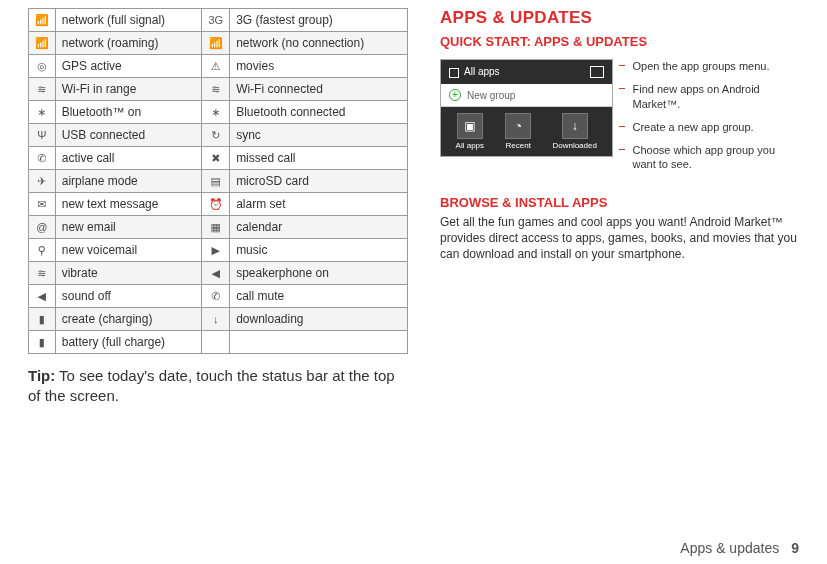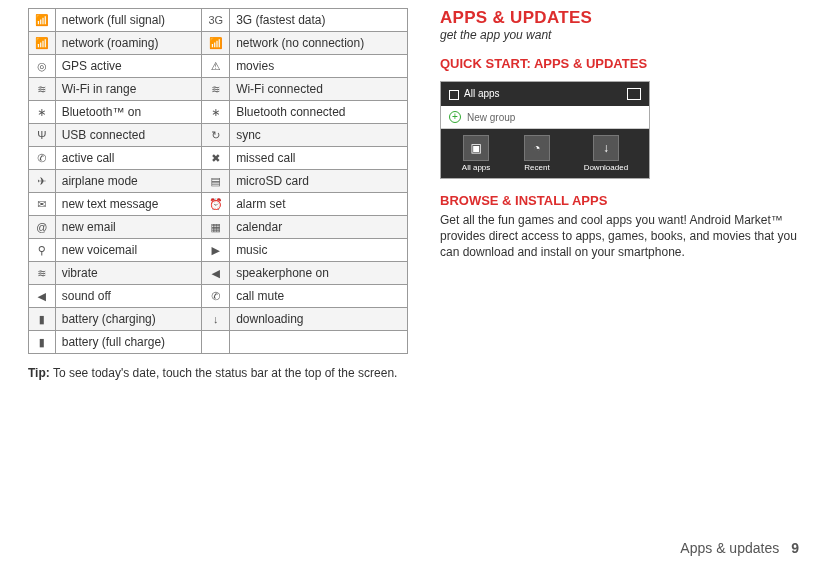--- a/index.html
+++ b/index.html
@@ -4,21 +4,21 @@
 <style>
 *{margin:0;padding:0;box-sizing:border-box}
 body{font-family:Arial,Helvetica,sans-serif;font-size:12px;color:#333;width:827px;height:564px;padding:8px 28px;position:relative}
 .cols{display:flex;gap:32px}
 .left{width:380px}
 .right{flex:1}
 table{border-collapse:collapse;width:100%;font-size:12px}
 td{border:1px solid #999;padding:4px 6px;vertical-align:middle}
 td.icon{width:26px;text-align:center}
 .alt td{background:#f4f4f4}
-.tip{margin-top:12px;font-size:12px;line-height:1.3}
+.tip{margin-top:12px;font-size:15px;line-height:1.3}
 .tip b{font-weight:bold}
 h1{font-family:Arial,Helvetica,sans-serif;font-weight:900;color:#dd2d2d;font-size:17px;letter-spacing:.3px}
 .sub{font-style:italic;font-size:12px;margin-bottom:14px}
 h2{font-family:Arial,Helvetica,sans-serif;font-weight:900;color:#dd2d2d;font-size:13px;margin-top:6px;margin-bottom:4px;text-transform:uppercase}
 .right p{font-size:12px;line-height:1.35;margin-bottom:8px}
 .inline-icon{display:inline-block;width:14px;height:14px;border:1px solid #333;vertical-align:middle;font-size:9px;text-align:center;line-height:12px;border-radius:2px}
 .phone-wrap{display:flex;align-items:flex-start;gap:12px;margin:10px 0 14px}
 .phone{width:210px;border:1px solid #aaa}
 .phone-top{background:#2d2d2d;color:#fff;display:flex;align-items:center;justify-content:space-between;padding:6px 8px;font-size:10px}
 .phone-top .sq{width:10px;height:10px;border:1px solid #fff;display:inline-block;margin-right:5px;vertical-align:middle}
@@ -39,21 +39,21 @@
 <body>
 
 <div class="cols">
 <div class="left">
 <table>
 <tbody id="tb">
           <tr>
             <td class="icon"><span class="ico">📶</span></td>
             <td>network (full signal)</td>
             <td class="icon"><span class="ico">3G</span></td>
-            <td>3G (fastest data)</td>
+            <td>3G (fastest group)</td>
           </tr>
           <tr class="alt">
             <td class="icon"><span class="ico">📶</span></td>
             <td>network (roaming)</td>
             <td class="icon"><span class="ico">📶</span></td>
             <td>network (no connection)</td>
           </tr>
           <tr>
             <td class="icon"><span class="ico">◎</span></td>
             <td>GPS active</td>
@@ -115,57 +115,62 @@
             <td>speakerphone on</td>
           </tr>
           <tr>
             <td class="icon"><span class="ico">◀</span></td>
             <td>sound off</td>
             <td class="icon"><span class="ico">✆</span></td>
             <td>call mute</td>
           </tr>
           <tr class="alt">
             <td class="icon"><span class="ico">▮</span></td>
-            <td>battery (charging)</td>
+            <td>create (charging)</td>
             <td class="icon"><span class="ico">↓</span></td>
             <td>downloading</td>
           </tr>
           <tr>
             <td class="icon"><span class="ico">▮</span></td>
             <td>battery (full charge)</td>
             <td class="icon"><span class="ico"></span></td>
             <td></td>
           </tr>
         </tbody>
 </table>
 <p class="tip"><b>Tip:</b><span> To see today's date, touch the status bar at the top of the screen.</span></p>
 </div>
 
 <div class="right">
 <h1>APPS &amp; UPDATES</h1>
-<div class="sub">get the app you want</div>
 
 <h2>Quick start: Apps &amp; updates</h2>
 
 <div class="phone-wrap">
 <div class="phone">
   <div class="phone-top">
     <span><span class="sq"></span><span>All apps</span></span>
     <span class="shop"></span>
   </div>
   <div class="phone-mid">
     <span class="plus">+</span>
     <span>New group</span>
   </div>
   <div class="phone-bot">
     <div class="pbtn"><div class="pic">▣</div><span>All apps</span></div>
     <div class="pbtn"><div class="pic">◔</div><span>Recent</span></div>
     <div class="pbtn"><div class="pic">↓</div><span>Downloaded</span></div>
   </div>
 </div>
+<div class="callouts">
+  <div>Open the app groups menu.</div>
+  <div>Find new apps on Android Market™.</div>
+  <div>Create a new app group.</div>
+  <div>Choose which app group you want to see.</div>
+</div>
 </div>
 
 
 <h2>Browse &amp; install apps</h2>
 <p>Get all the fun games and cool apps you want! Android Market™ provides direct access to apps, games, books, and movies that you can download and install on your smartphone.</p>
 </div>
 </div>
 
 <div class="footer"><span>Apps &amp; updates</span><b>9</b></div>
 

